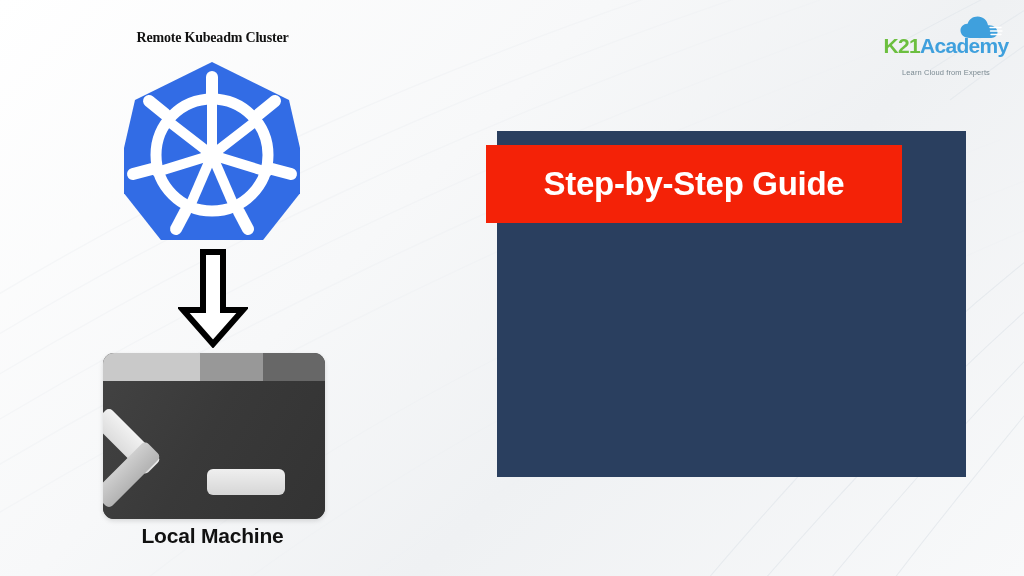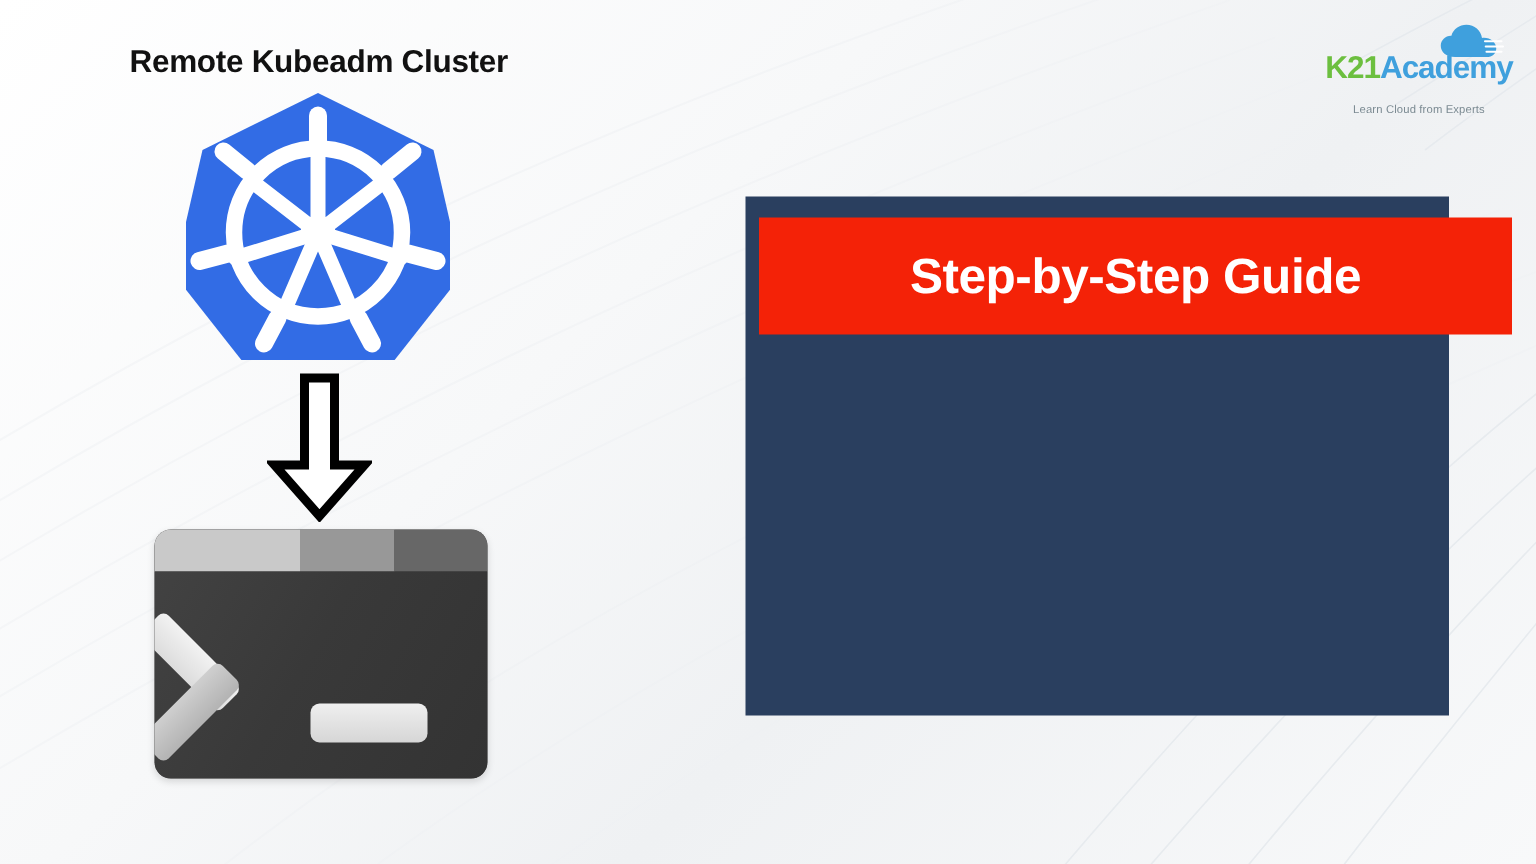--- a/index.html
+++ b/index.html
@@ -36,21 +36,22 @@
     font-weight: bold;
     color: #111111;
     letter-spacing: -0.2px;
     white-space: nowrap;
   }
   #remote-label {
     left: 0;
     top: 30px;
     width: 425px;
     text-align: center;
-    font-size: 21px;
+    font-size: 14px;
+    font-family: Liberation Serif, serif;
   }
   #local-label {
     left: 0;
     top: 524px;
     width: 425px;
     text-align: center;
     font-size: 21px;
   }
 
   #k8s-logo {
@@ -135,27 +136,26 @@
     left: 497px;
     top: 131px;
     width: 469px;
     height: 346px;
     background: #2a3f5f;
   }
   #ribbon-banner {
     position: absolute;
     left: 486px;
     top: 145px;
-    width: 502px;
+    width: 416px;
     height: 78px;
     background: #f42207;
     display: flex;
     align-items: center;
     justify-content: center;
-    margin-left: 20px;
   }
   #ribbon-text {
     color: #ffffff;
     font-size: 33px;
     font-weight: bold;
     letter-spacing: -0.3px;
     white-space: nowrap;
   }
   #hero-heading {
     position: absolute;
@@ -283,20 +283,21 @@
       <div class="term-seg s2"></div>
       <div class="term-seg s3"></div>
     </div>
     <div class="term-body">
       <div class="chev-bar chev-upper"></div>
       <div class="chev-bar chev-lower"></div>
       <div class="cursor-bar"></div>
     </div>
   </div>
 
+  <div class="left-label" id="local-label">Local Machine</div>
 
   <div id="hero-panel"></div>
 
   <div id="ribbon-banner">
     <span id="ribbon-text">Step-by-Step Guide</span>
   </div>
 
 
   <div id="brand-logo">
     <svg id="brand-cloud" viewBox="0 0 44 24">

